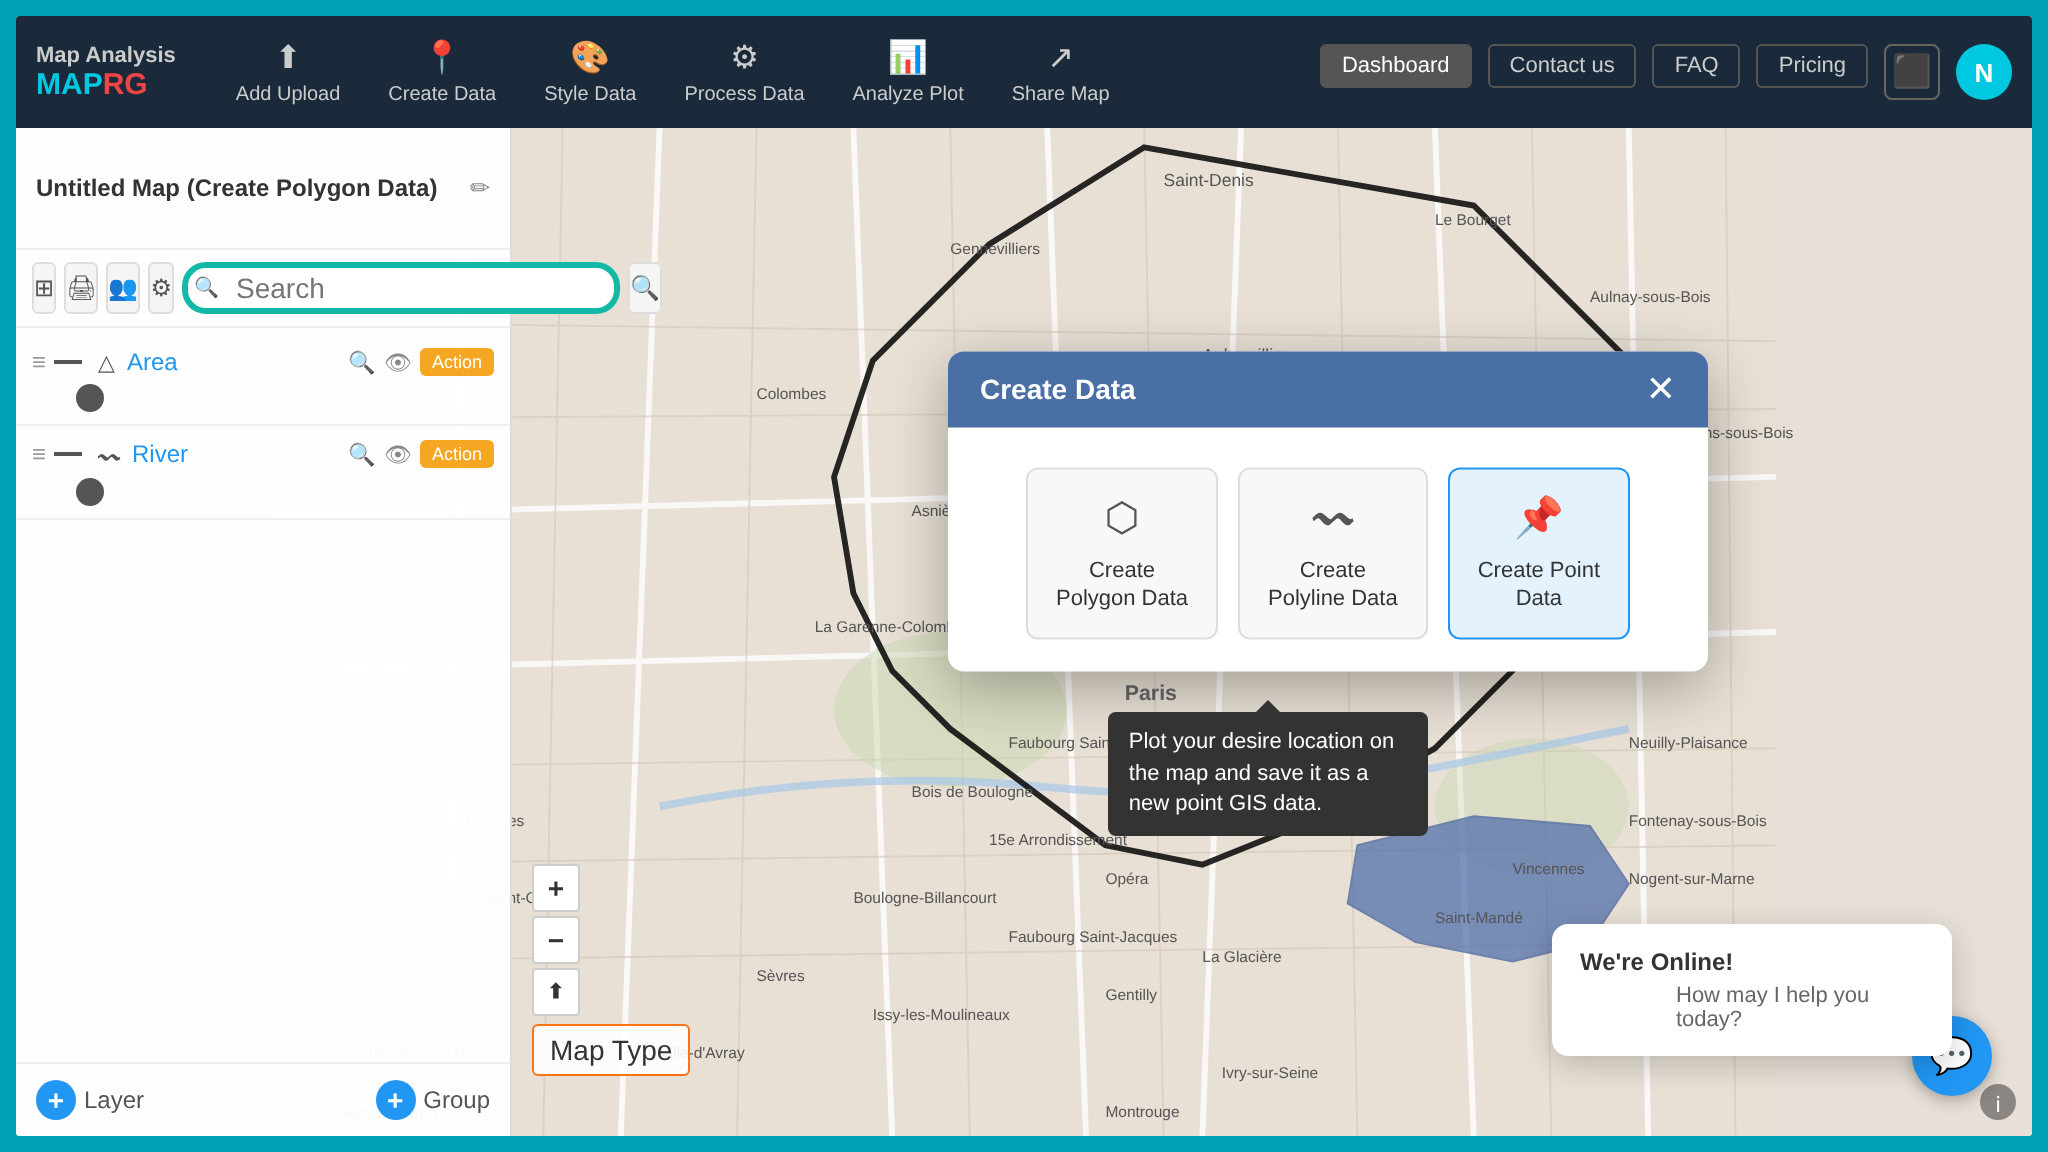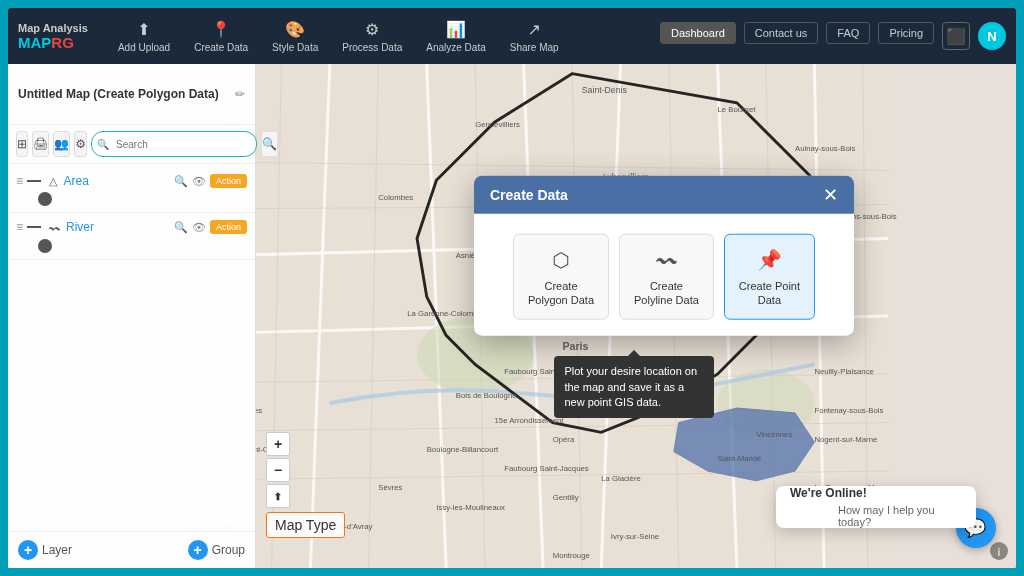--- a/index.html
+++ b/index.html
@@ -30,21 +30,21 @@
     .map-bg { position: absolute; inset: 0; background: #e8e0d8; overflow: hidden; }
     .map-svg { width: 100%; height: 100%; }
 
     
     .sidebar { position: absolute; top: 0; left: 0; width: 248px; height: 100%; background: rgba(255,255,255,0.97); border-right: 1px solid #ddd; z-index: 50; display: flex; flex-direction: column; }
     .sidebar-header { padding: 23px 10px; border-bottom: 1px solid #eee; display: flex; align-items: center; justify-content: space-between; }
     .sidebar-title { font-size: 12px; font-weight: bold; color: #333; }
     .edit-icon { color: #888; font-size: 12px; cursor: pointer; }
     .sidebar-toolbar { display: flex; align-items: center; gap: 4px; padding: 6px 8px; border-bottom: 1px solid #eee; }
     .toolbar-icon-btn { width: 26px; height: 26px; border: 1px solid #ddd; background: #f5f5f5; border-radius: 3px; display: flex; align-items: center; justify-content: center; font-size: 12px; cursor: pointer; color: #555; }
-    .search-box { flex: 1; height: 26px; border: 1px solid #14b8a6; border-radius: 12px; padding: 0 8px 0 24px; font-size: 10px; outline: none; position: relative; }
+    .search-box { flex: 1; height: 26px; border: 3px solid #14b8a6; border-radius: 12px; padding: 0 8px 0 24px; font-size: 14px; outline: none; position: relative; }
     .search-wrap { position: relative; flex: 1; }
     .search-wrap::before { content: '🔍'; position: absolute; left: 6px; top: 50%; transform: translateY(-50%); font-size: 10px; z-index: 1; }
 
     
     .layer-section { flex: 1; overflow-y: auto; padding: 4px 0; }
     .layer-item { padding: 6px 8px; border-bottom: 1px solid #f0f0f0; }
     .layer-item-header { display: flex; align-items: center; gap: 4px; margin-bottom: 4px; }
     .drag-handle { color: #999; font-size: 12px; }
     .layer-name { font-size: 12px; color: #2196f3; flex: 1; cursor: pointer; }
     .layer-icon-sm { font-size: 11px; color: #888; cursor: pointer; }
@@ -73,21 +73,21 @@
     .modal-btn { display: flex; flex-direction: column; align-items: center; gap: 6px; padding: 12px 14px; border: 1px solid #ddd; border-radius: 6px; cursor: pointer; background: #f8f8f8; font-size: 11px; color: #333; min-width: 90px; text-align: center; line-height: 1.3; }
     .modal-btn.active { background: #e3f2fd; border-color: #2196f3; }
     .modal-btn .btn-icon { font-size: 20px; color: #555; }
     .modal-btn.active .btn-icon { color: #2196f3; }
 
     
     .tooltip-box { position: absolute; background: #333; color: #fff; font-size: 11px; padding: 8px 10px; border-radius: 4px; max-width: 160px; text-align: left; line-height: 1.4; z-index: 300; top: 58%; left: 55%; transform: translateX(-5%); }
     .tooltip-box::before { content: ''; position: absolute; top: -6px; left: 50%; transform: translateX(-50%); border: 6px solid transparent; border-bottom-color: #333; border-top: none; }
 
     
-    .chat-widget { position: absolute; bottom: 20px; right: 20px; background: #fff; border-radius: 8px; box-shadow: 0 4px 16px rgba(0,0,0,0.2); padding: 0 14px; width: 200px; z-index: 100; }
+    .chat-widget { position: absolute; bottom: 20px; right: 20px; background: #fff; border-radius: 8px; box-shadow: 0 4px 16px rgba(0,0,0,0.2); padding: 12px 14px; width: 200px; z-index: 100; }
     .chat-widget-header { font-size: 12px; font-weight: bold; color: #333; margin-bottom: 4px; }
     .chat-widget-sub { font-size: 11px; color: #666; margin-left: 48px; }
 
     
     .info-badge { position: absolute; bottom: 8px; right: 8px; width: 18px; height: 18px; background: rgba(0,0,0,0.4); border-radius: 50%; display: flex; align-items: center; justify-content: center; color: #fff; font-size: 11px; cursor: pointer; z-index: 50; }
 
     
     .plugin-icon { width: 28px; height: 28px; border: 1px solid #666; border-radius: 4px; display: flex; align-items: center; justify-content: center; color: #ccc; font-size: 16px; cursor: pointer; }
   </style>
 </head>
@@ -115,21 +115,21 @@
         <div class="nav-tool-item">
           <span class="tool-icon">🎨</span>
           <span>Style Data</span>
         </div>
         <div class="nav-tool-item">
           <span class="tool-icon">⚙</span>
           <span>Process Data</span>
         </div>
         <div class="nav-tool-item">
           <span class="tool-icon">📊</span>
-          <span>Analyze Data</span>
+          <span>Analyze Plot</span>
         </div>
         <div class="nav-tool-item">
           <span class="tool-icon">↗</span>
           <span>Share Map</span>
         </div>
       </div>
       <div class="nav-right">
         <button class="nav-btn active">Dashboard</button>
         <button class="nav-btn">Contact us</button>
         <button class="nav-btn">FAQ</button>

